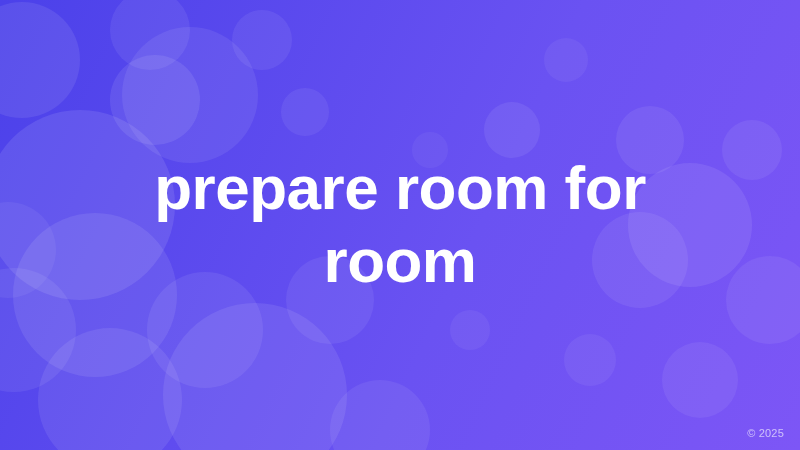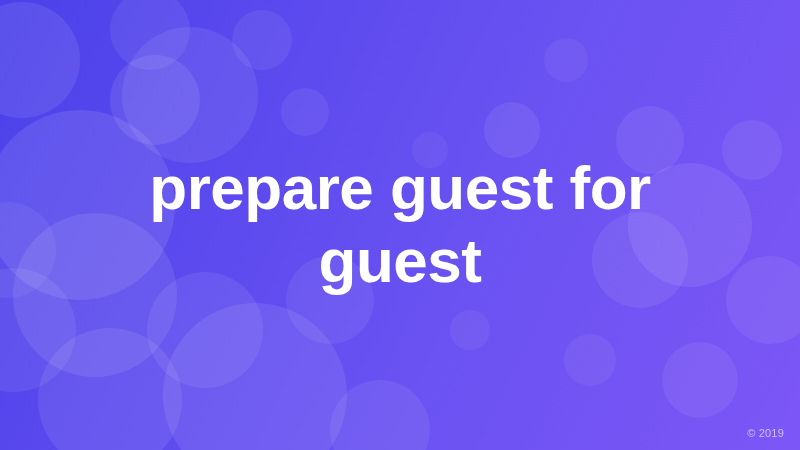--- a/index.html
+++ b/index.html
@@ -82,18 +82,18 @@
       <circle cx="640" cy="260" r="48" fill="#ffffff" fill-opacity="0.075"></circle>
       <circle cx="752" cy="150" r="30" fill="#ffffff" fill-opacity="0.07"></circle>
       <circle cx="770" cy="300" r="44" fill="#ffffff" fill-opacity="0.07"></circle>
       <circle cx="700" cy="380" r="38" fill="#ffffff" fill-opacity="0.065"></circle>
       <circle cx="590" cy="360" r="26" fill="#ffffff" fill-opacity="0.06"></circle>
       <circle cx="470" cy="330" r="20" fill="#ffffff" fill-opacity="0.055"></circle>
       <circle cx="430" cy="150" r="18" fill="#ffffff" fill-opacity="0.05"></circle>
     </svg>
 
   <div id="content">
-    <h1 id="slide-title" style="color: rgb(255, 255, 255);">prepare guest for guest</h1>
+    <h1 id="slide-title" style="color: rgb(255, 255, 255);">prepare room for room</h1>
   </div>
 
-  <div id="footer-copyright" style="color: rgba(255, 255, 255, 0.62);">© 2019</div>
+  <div id="footer-copyright" style="color: rgba(255, 255, 255, 0.62);">© 2025</div>
 
 </div>
 
 </body></html>

